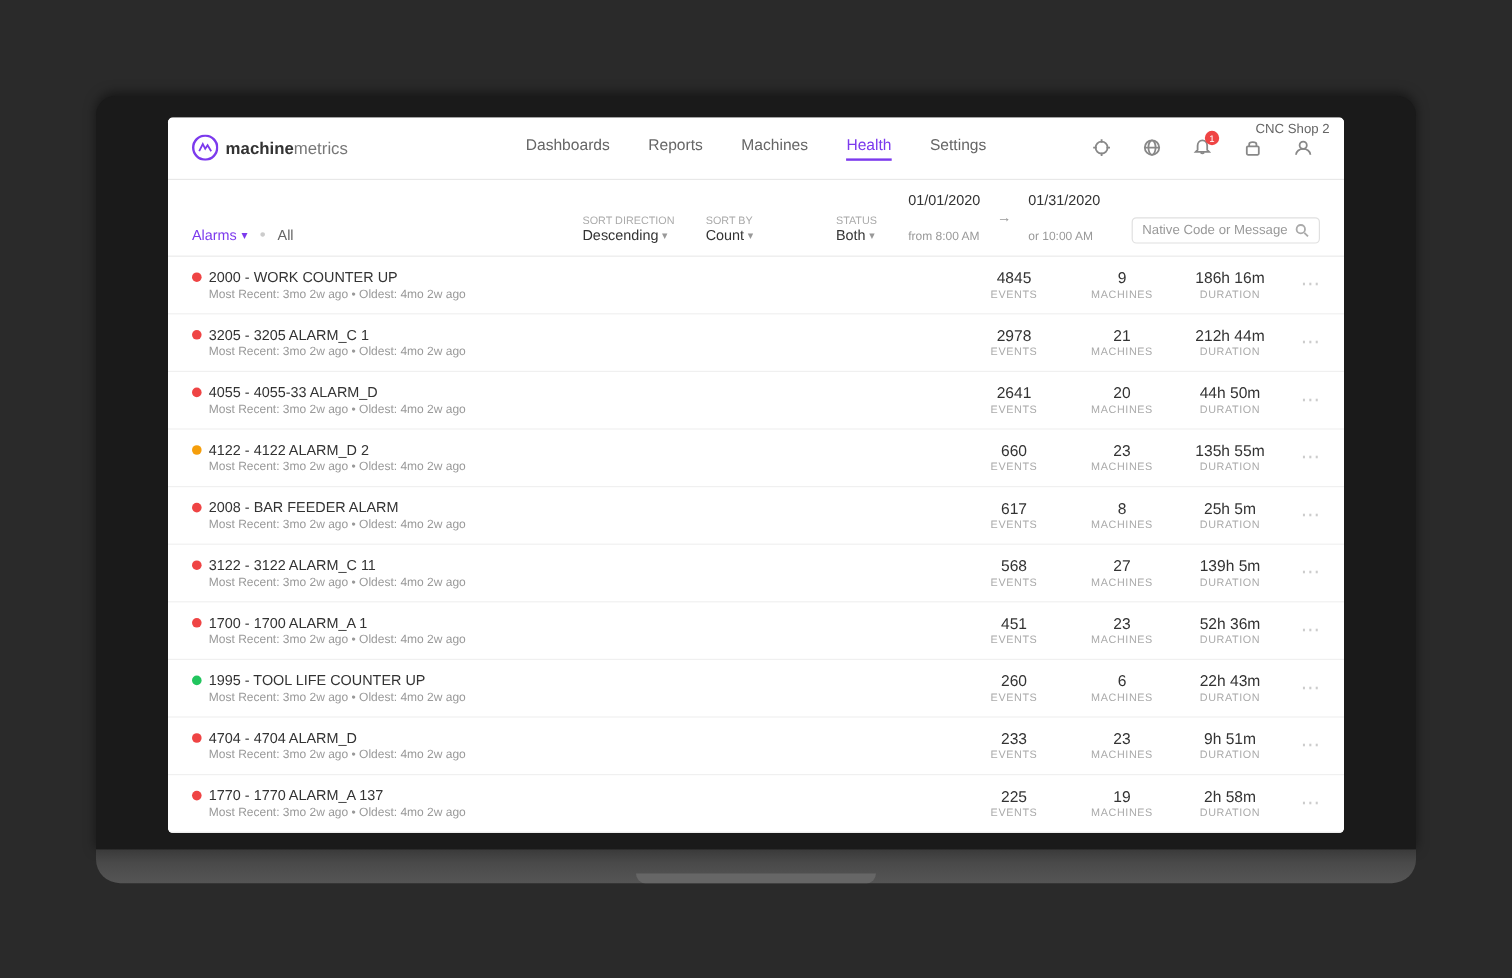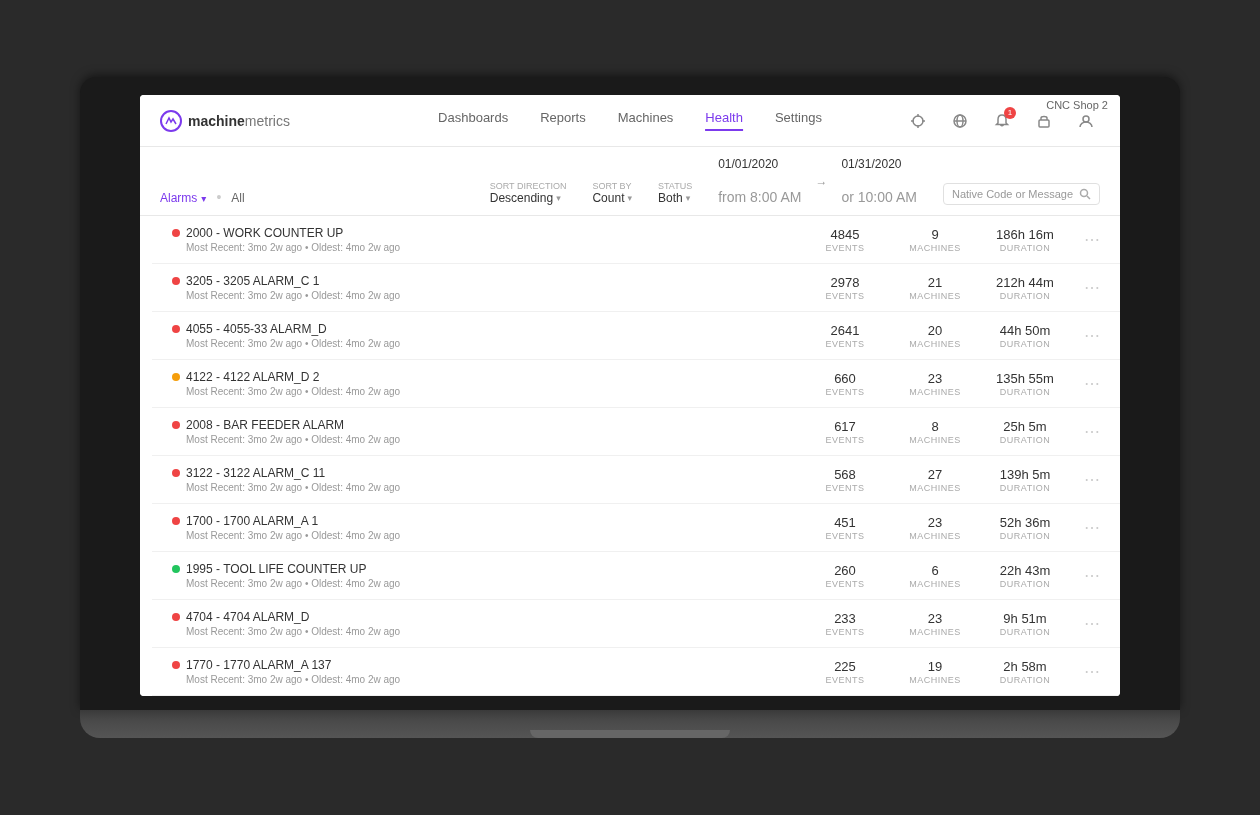--- a/index.html
+++ b/index.html
@@ -190,42 +190,41 @@
       flex-direction: column;
       font-size: 10px;
     }
 
     .date-block .date-main {
       font-size: 12px;
       font-weight: 500;
     }
 
     .date-block .date-sub {
-      font-size: 14px;
+      font-size: 10px;
       color: #999;
       margin-top: 18px;
     }
 
     .search-box {
       margin-left: auto;
       display: flex;
       align-items: center;
       gap: 6px;
       border: 1px solid #e0e0e0;
       border-radius: 4px;
       padding: 4px 8px;
       color: #999;
       font-size: 11px;
     }
 
     
     .alarms-table {
       width: 100%;
       background: #fff;
-      padding-left: 12px;
     }
 
     .alarm-row {
       display: flex;
       align-items: center;
       padding: 10px 20px;
       border-bottom: 1px solid #f0f0f0;
     }
 
     .alarm-info {
@@ -407,21 +406,21 @@
           </div>
 
           <div class="dropdown-group" style="margin-right:16px;">
             <span class="dg-label">Sort by</span>
             <div class="dg-value">
               <span>Count</span>
               <span class="chevron">▾</span>
             </div>
           </div>
 
-          <div class="dropdown-group" style="margin-right:16px;">
+          <div class="dropdown-group" style="margin-right:16px;margin-left:43px;">
             <span class="dg-label">Status</span>
             <div class="dg-value">
               <span>Both</span>
               <span class="chevron">▾</span>
             </div>
           </div>
 
           <div class="date-range" style="margin-right: 16px;">
             <div class="date-block">
               <span class="date-main">01/01/2020</span>

